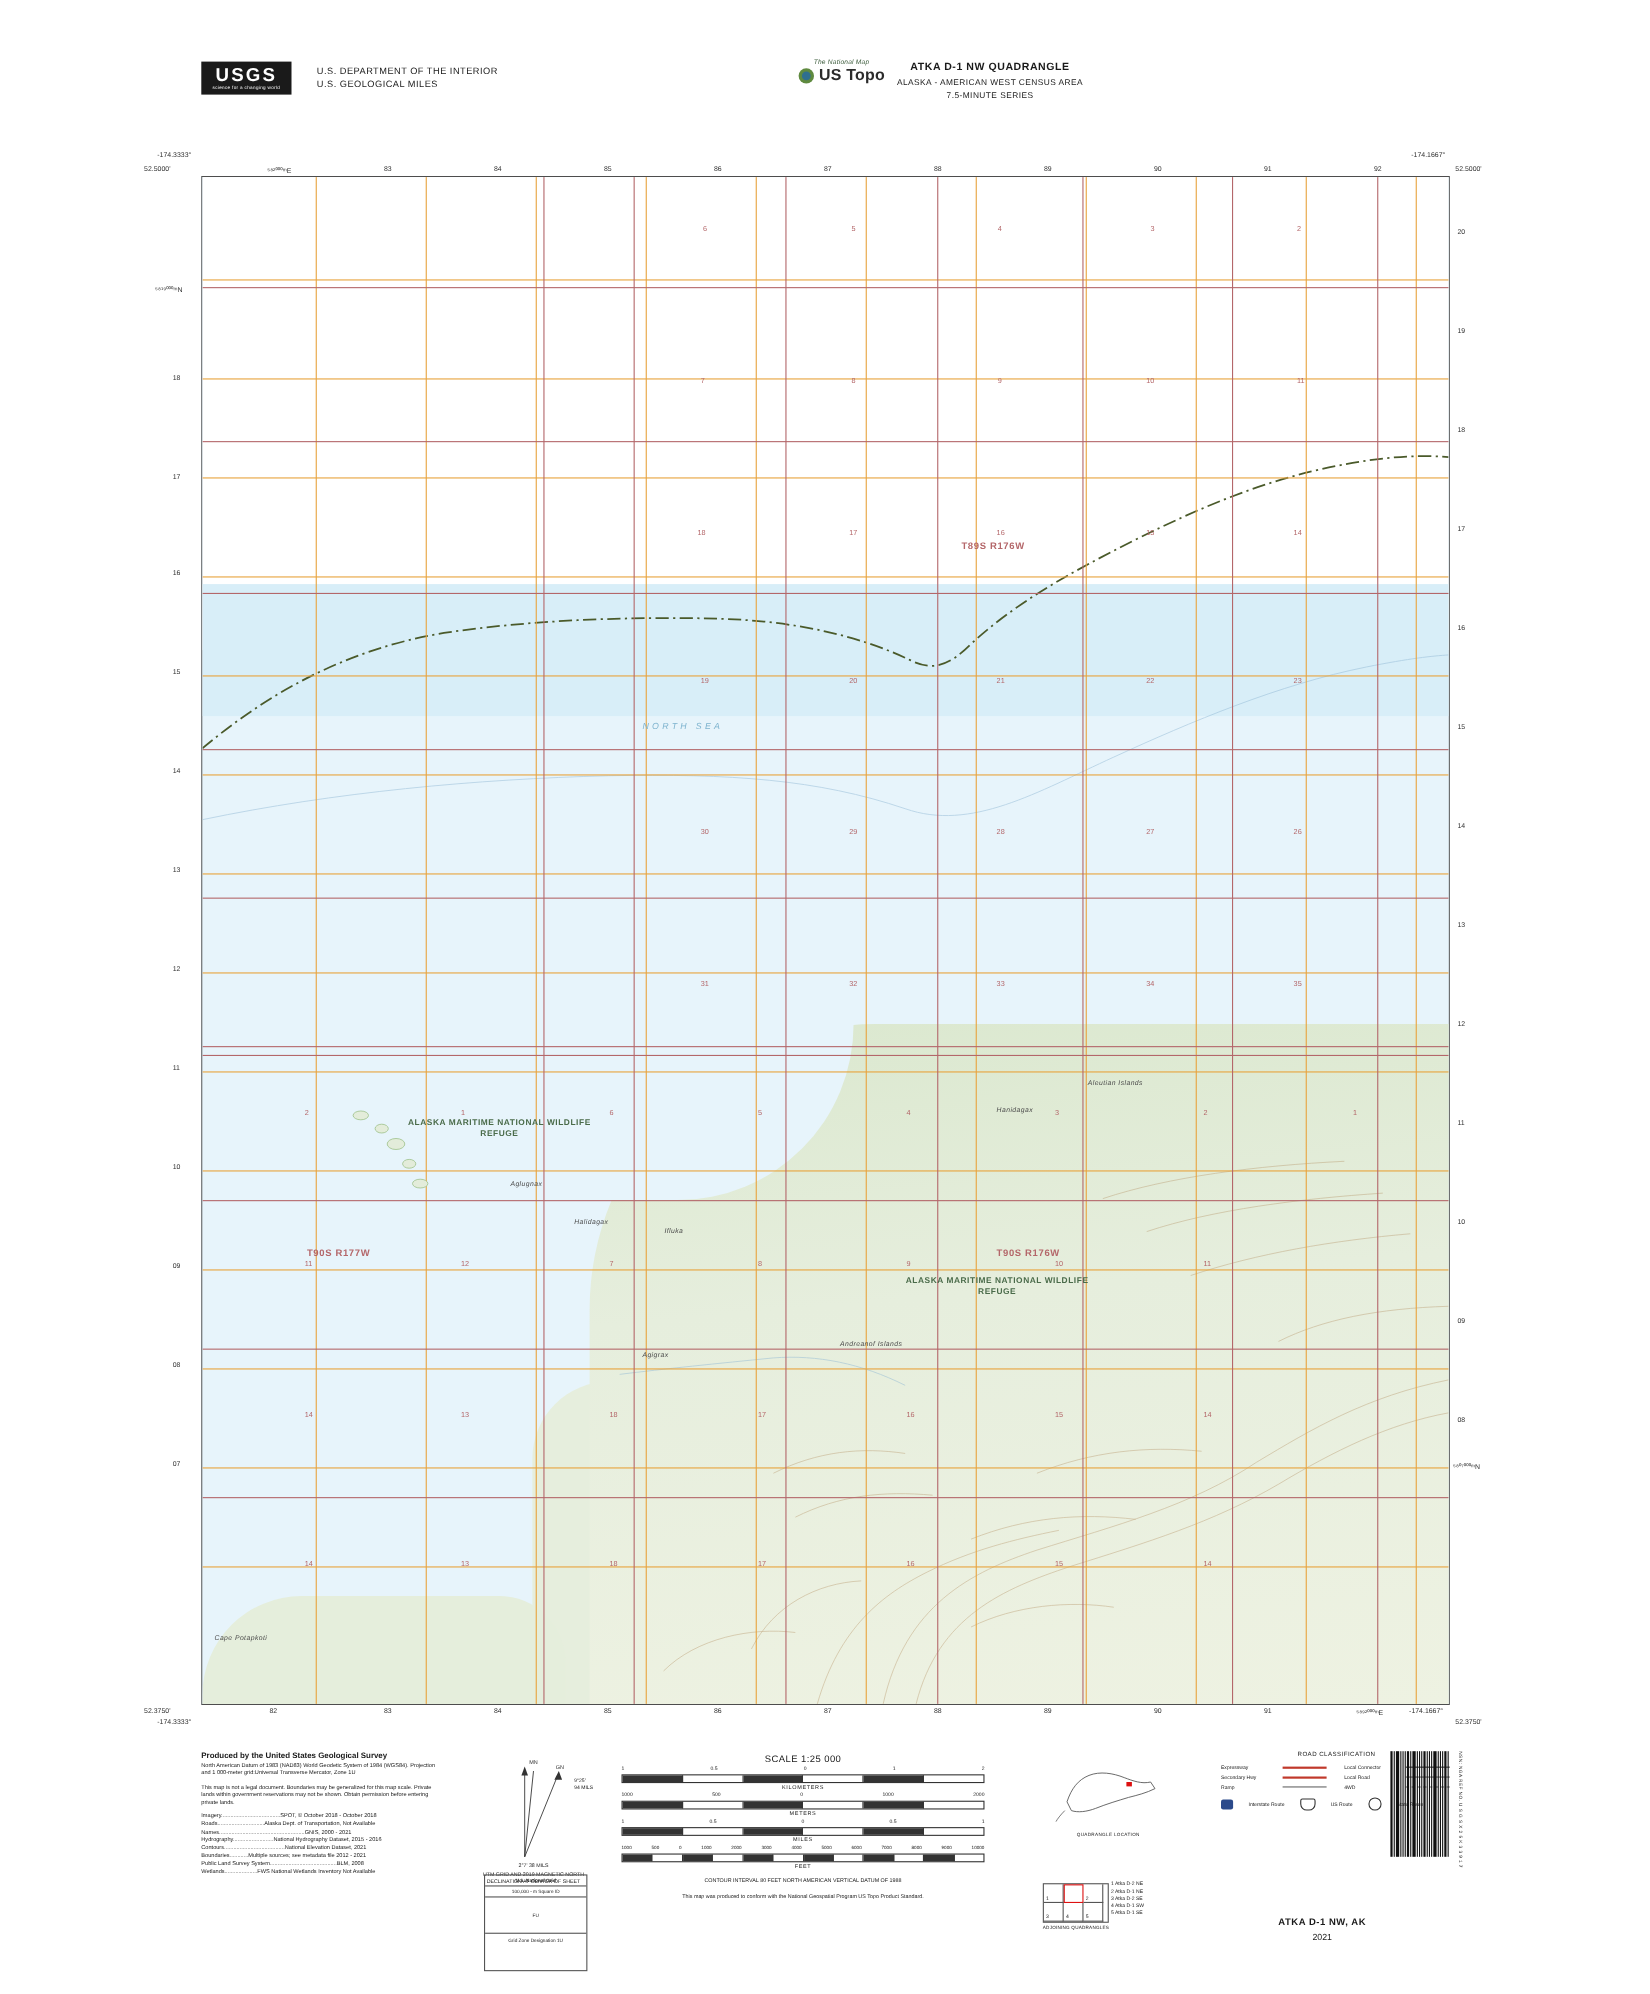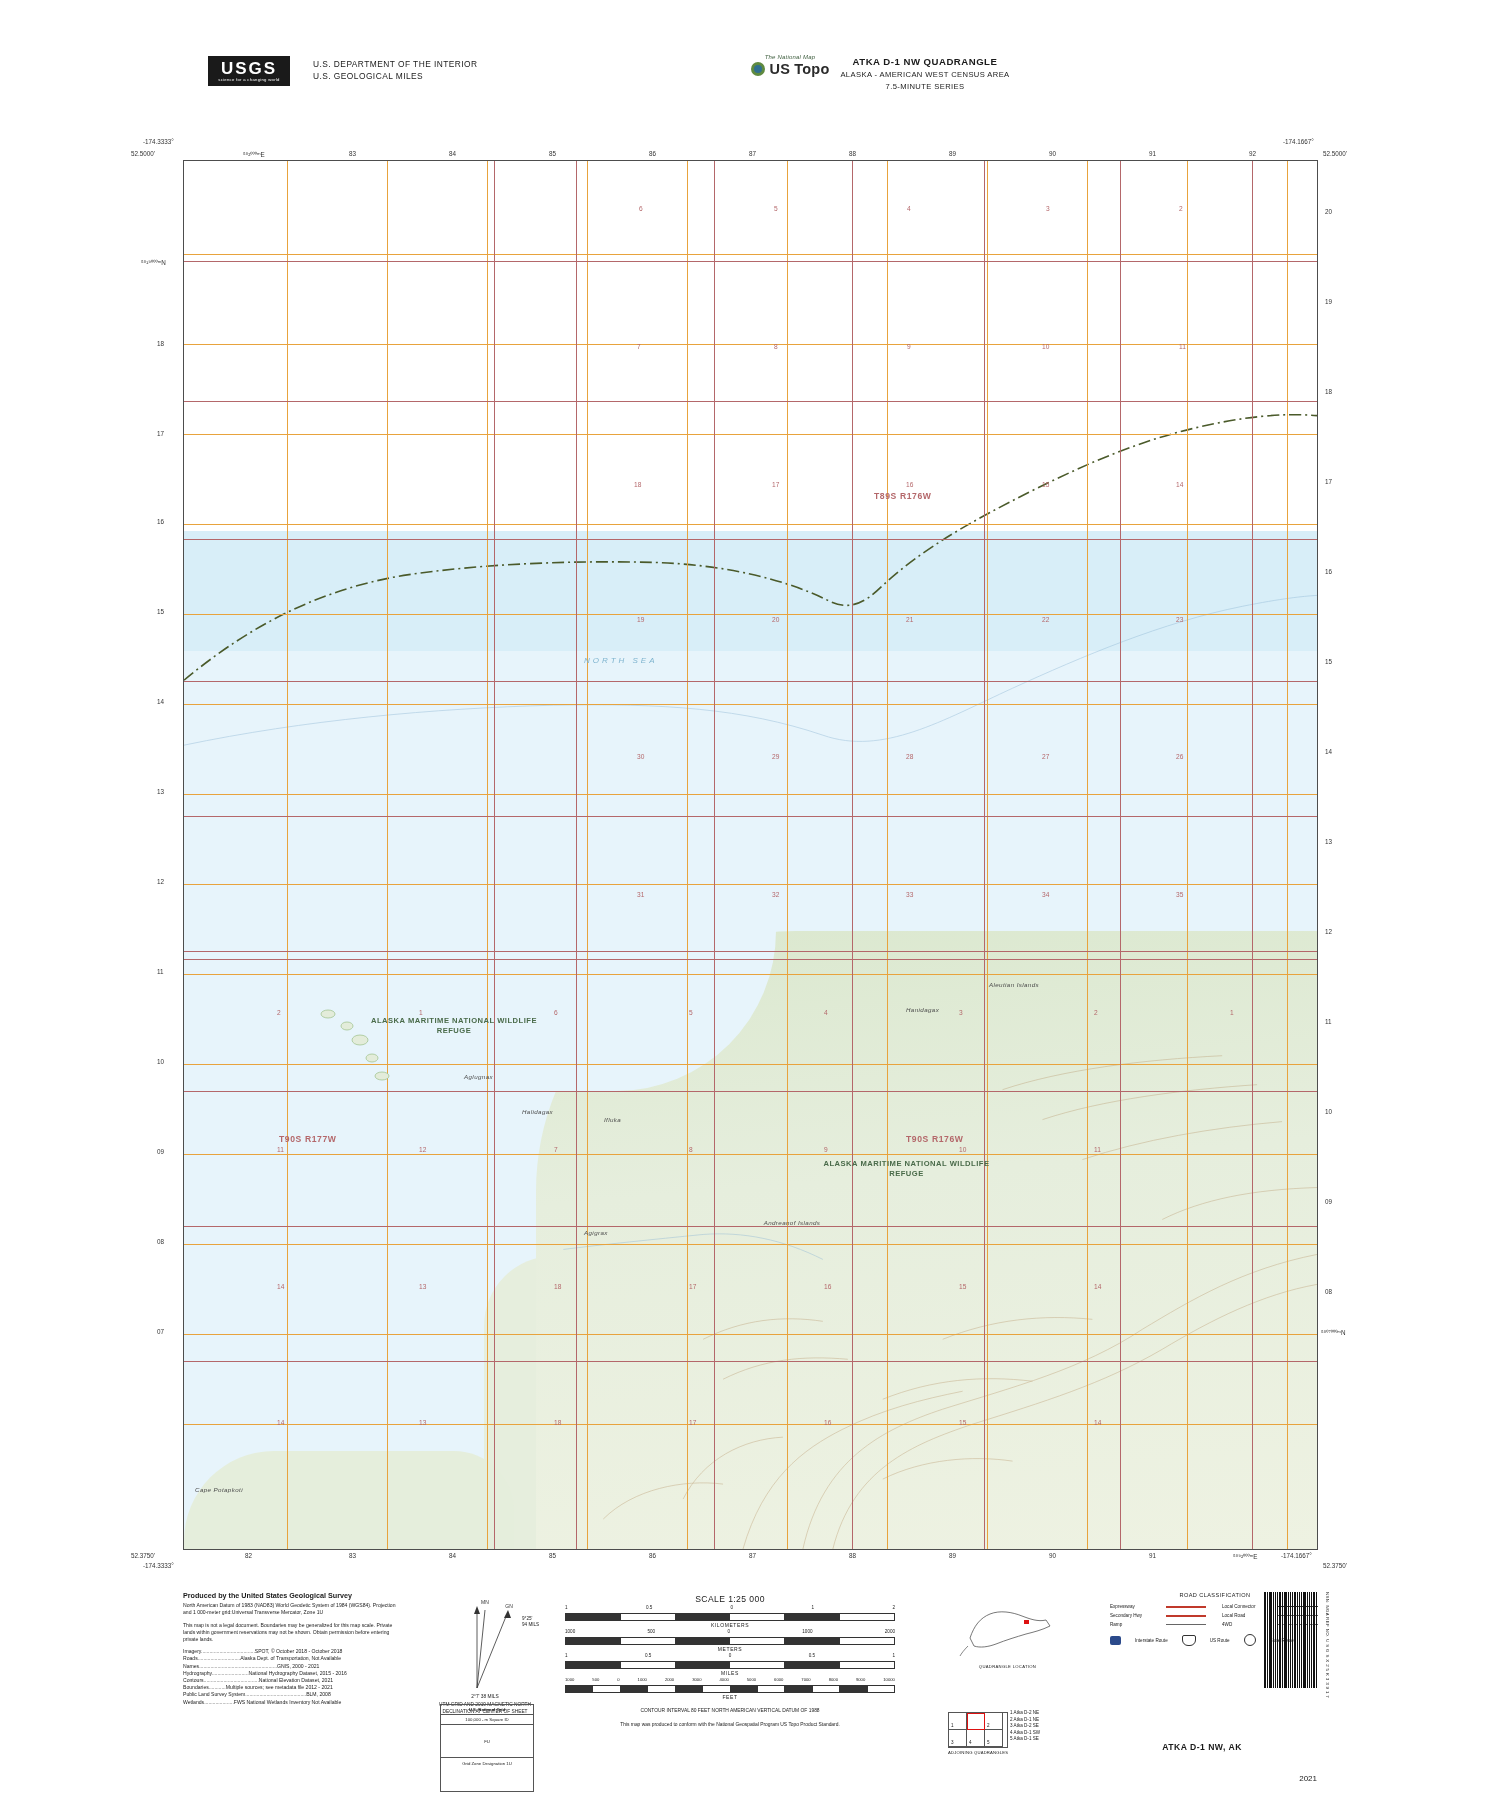--- a/index.html
+++ b/index.html
@@ -1,20 +1,20 @@
 <!DOCTYPE html>
 <html><head>
 <meta charset="utf-8">
 <style>
   html,body{margin:0;padding:0;background:#ffffff;}
   body{width:1500px;height:1813px;font-family:"Liberation Sans",sans-serif;color:#1a1a1a;overflow:hidden;}
   .page{position:relative;width:1500px;height:1813px;}
 
   
-  .hdr{position:absolute;left:0;top:48px;width:1248px;height:70px;margin-left:25px;}
+  .hdr{position:absolute;left:0;top:48px;width:1248px;height:70px;}
   .usgs-logo{position:absolute;left:183px;top:8px;width:82px;height:30px;background:#1a1a1a;color:#fff;
     display:flex;flex-direction:column;justify-content:center;align-items:center;}
   .usgs-logo .w{font-size:17px;font-weight:bold;letter-spacing:2px;line-height:17px;font-family:"Liberation Sans",sans-serif;}
   .usgs-logo .t{font-size:4.2px;letter-spacing:.3px;line-height:6px;}
   .hdr-dept{position:absolute;left:288px;top:10px;font-size:8.4px;letter-spacing:.45px;line-height:12px;}
   .tnm{position:absolute;left:700px;top:6px;width:130px;text-align:center;}
   .tnm .t1{font-size:6px;font-style:italic;color:#3c5c3c;letter-spacing:.2px;}
   .tnm .row{display:flex;align-items:center;justify-content:center;gap:5px;margin-top:1px;}
   .tnm .leaf{width:14px;height:14px;border-radius:50%;background:#5f8a3f;position:relative;}
   .tnm .leaf:after{content:"";position:absolute;left:3px;top:3px;width:8px;height:8px;border-radius:50%;
@@ -107,21 +107,21 @@
   .shields{display:flex;gap:14px;margin-top:5px;font-size:4.6px;align-items:center;}
   .shield{width:11px;height:9px;background:#2b4a8b;border-radius:2px;}
   .shieldw{width:12px;height:9px;border:1px solid #333;border-radius:2px 2px 6px 6px;background:#fff;}
   .shieldc{width:10px;height:10px;border:1px solid #333;border-radius:50%;background:#fff;}
 
   .barcode{position:absolute;right:178px;top:0px;width:58px;height:96px;display:flex;gap:1px;}
   .barcode i{display:block;background:#111;width:1px;height:100%;}
   .bcnum{position:absolute;right:170px;top:0;font-size:4.3px;writing-mode:vertical-rl;letter-spacing:.4px;}
   .quadfoot{position:absolute;right:183px;top:150px;width:230px;text-align:center;}
   .quadfoot .n{font-size:8.6px;font-weight:bold;letter-spacing:.5px;}
-  .quadfoot .y{font-size:8px;margin-top:22px;text-align:right;}
+  .quadfoot .y{font-size:8px;margin-top:5px;}
 </style>
 </head>
 <body>
 
 <div class="page">
 
   <div class="hdr">
     <div class="usgs-logo">
       <div class="w">USGS</div>
       <div class="t">science for a changing world</div>

